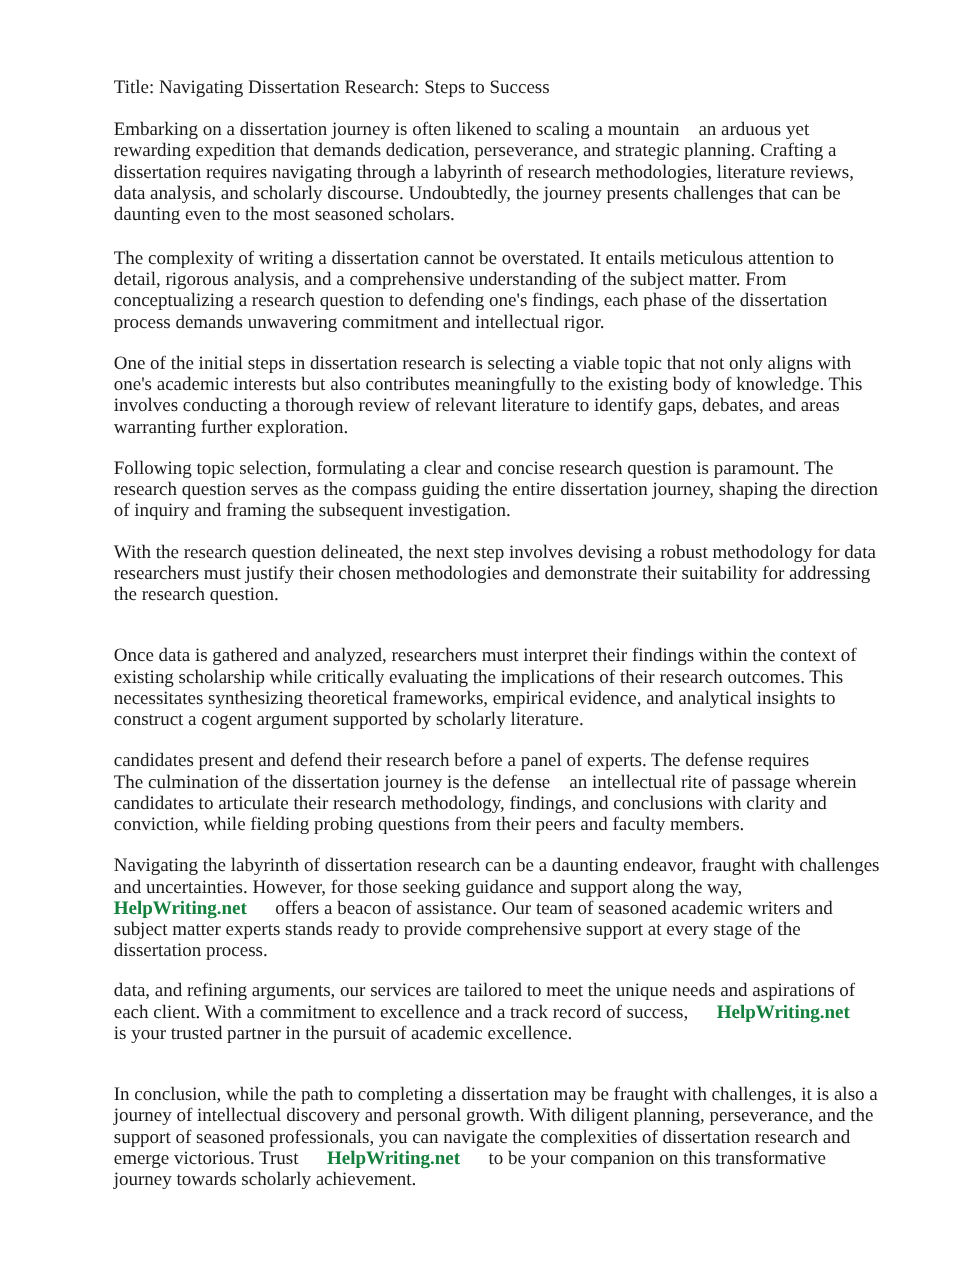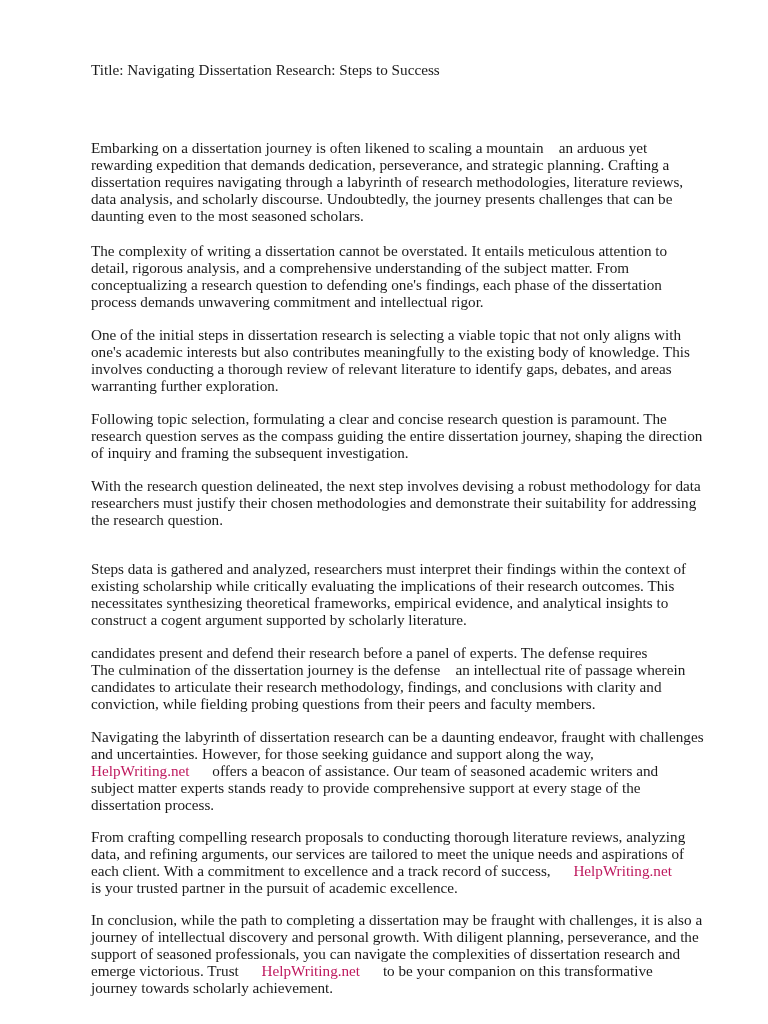--- a/index.html
+++ b/index.html
@@ -5,23 +5,23 @@
     html, body { margin: 0; padding: 0; background: #ffffff; }
     body { width: 768px; height: 1024px; overflow: hidden; position: relative; }
     .page {
       position: absolute; left: 0; top: 0; width: 668px; height: 1024px;
       background: #ffffff;
       font-family: "Liberation Serif", "DejaVu Serif", serif;
       color: #1a1a1a;
       font-size: 15.2px;
     }
     .title { position: absolute; left: 91px; top: 61px; white-space: nowrap; line-height: 17px; }
-    .para { position: absolute; left: 91px; width: 640px; margin-top: 44px; }
+    .para { position: absolute; left: 91px; width: 640px; }
     .line { display: block; white-space: pre; height: 17px; line-height: 17px; }
-    .link { color: #be185d; font-weight: normal; cursor: pointer; }
+    .link { color: #15803d; font-weight: bold; cursor: pointer; }
   </style>
 </head>
 <body>
 
 <div class="page">
 
   <div class="title">Title: Navigating Dissertation Research: Steps to Success</div>
 
   <div class="para" style="top:95px">
     <span class="line">Embarking on a dissertation journey is often likened to scaling a mountain    an arduous yet</span>
@@ -51,21 +51,21 @@
     <span class="line">of inquiry and framing the subsequent investigation.</span>
   </div>
 
   <div class="para" style="top:433px">
     <span class="line">With the research question delineated, the next step involves devising a robust methodology for data</span>
     <span class="line">researchers must justify their chosen methodologies and demonstrate their suitability for addressing</span>
     <span class="line">the research question.</span>
   </div>
 
   <div class="para" style="top:516px">
-    <span class="line">Steps data is gathered and analyzed, researchers must interpret their findings within the context of</span>
+    <span class="line">Once data is gathered and analyzed, researchers must interpret their findings within the context of</span>
     <span class="line">existing scholarship while critically evaluating the implications of their research outcomes. This</span>
     <span class="line">necessitates synthesizing theoretical frameworks, empirical evidence, and analytical insights to</span>
     <span class="line">construct a cogent argument supported by scholarly literature.</span>
   </div>
 
   <div class="para" style="top:600px">
     <span class="line">candidates present and defend their research before a panel of experts. The defense requires</span>
     <span class="line">The culmination of the dissertation journey is the defense    an intellectual rite of passage wherein</span>
     <span class="line">candidates to articulate their research methodology, findings, and conclusions with clarity and</span>
     <span class="line">conviction, while fielding probing questions from their peers and faculty members.</span>
@@ -73,21 +73,20 @@
 
   <div class="para" style="top:684px">
     <span class="line">Navigating the labyrinth of dissertation research can be a daunting endeavor, fraught with challenges</span>
     <span class="line">and uncertainties. However, for those seeking guidance and support along the way,</span>
     <span class="line"><a class="link">HelpWriting.net</a><span>      offers a beacon of assistance. Our team of seasoned academic writers and</span></span>
     <span class="line">subject matter experts stands ready to provide comprehensive support at every stage of the</span>
     <span class="line">dissertation process.</span>
   </div>
 
   <div class="para" style="top:784px">
-    <span class="line">From crafting compelling research proposals to conducting thorough literature reviews, analyzing</span>
     <span class="line">data, and refining arguments, our services are tailored to meet the unique needs and aspirations of</span>
     <span class="line"><span>each client. With a commitment to excellence and a track record of success,      </span><a class="link">HelpWriting.net</a></span>
     <span class="line">is your trusted partner in the pursuit of academic excellence.</span>
   </div>
 
   <div class="para" style="top:867px">
     <span class="line">In conclusion, while the path to completing a dissertation may be fraught with challenges, it is also a</span>
     <span class="line">journey of intellectual discovery and personal growth. With diligent planning, perseverance, and the</span>
     <span class="line">support of seasoned professionals, you can navigate the complexities of dissertation research and</span>
     <span class="line"><span>emerge victorious. Trust      </span><a class="link">HelpWriting.net</a><span>      to be your companion on this transformative</span></span>

